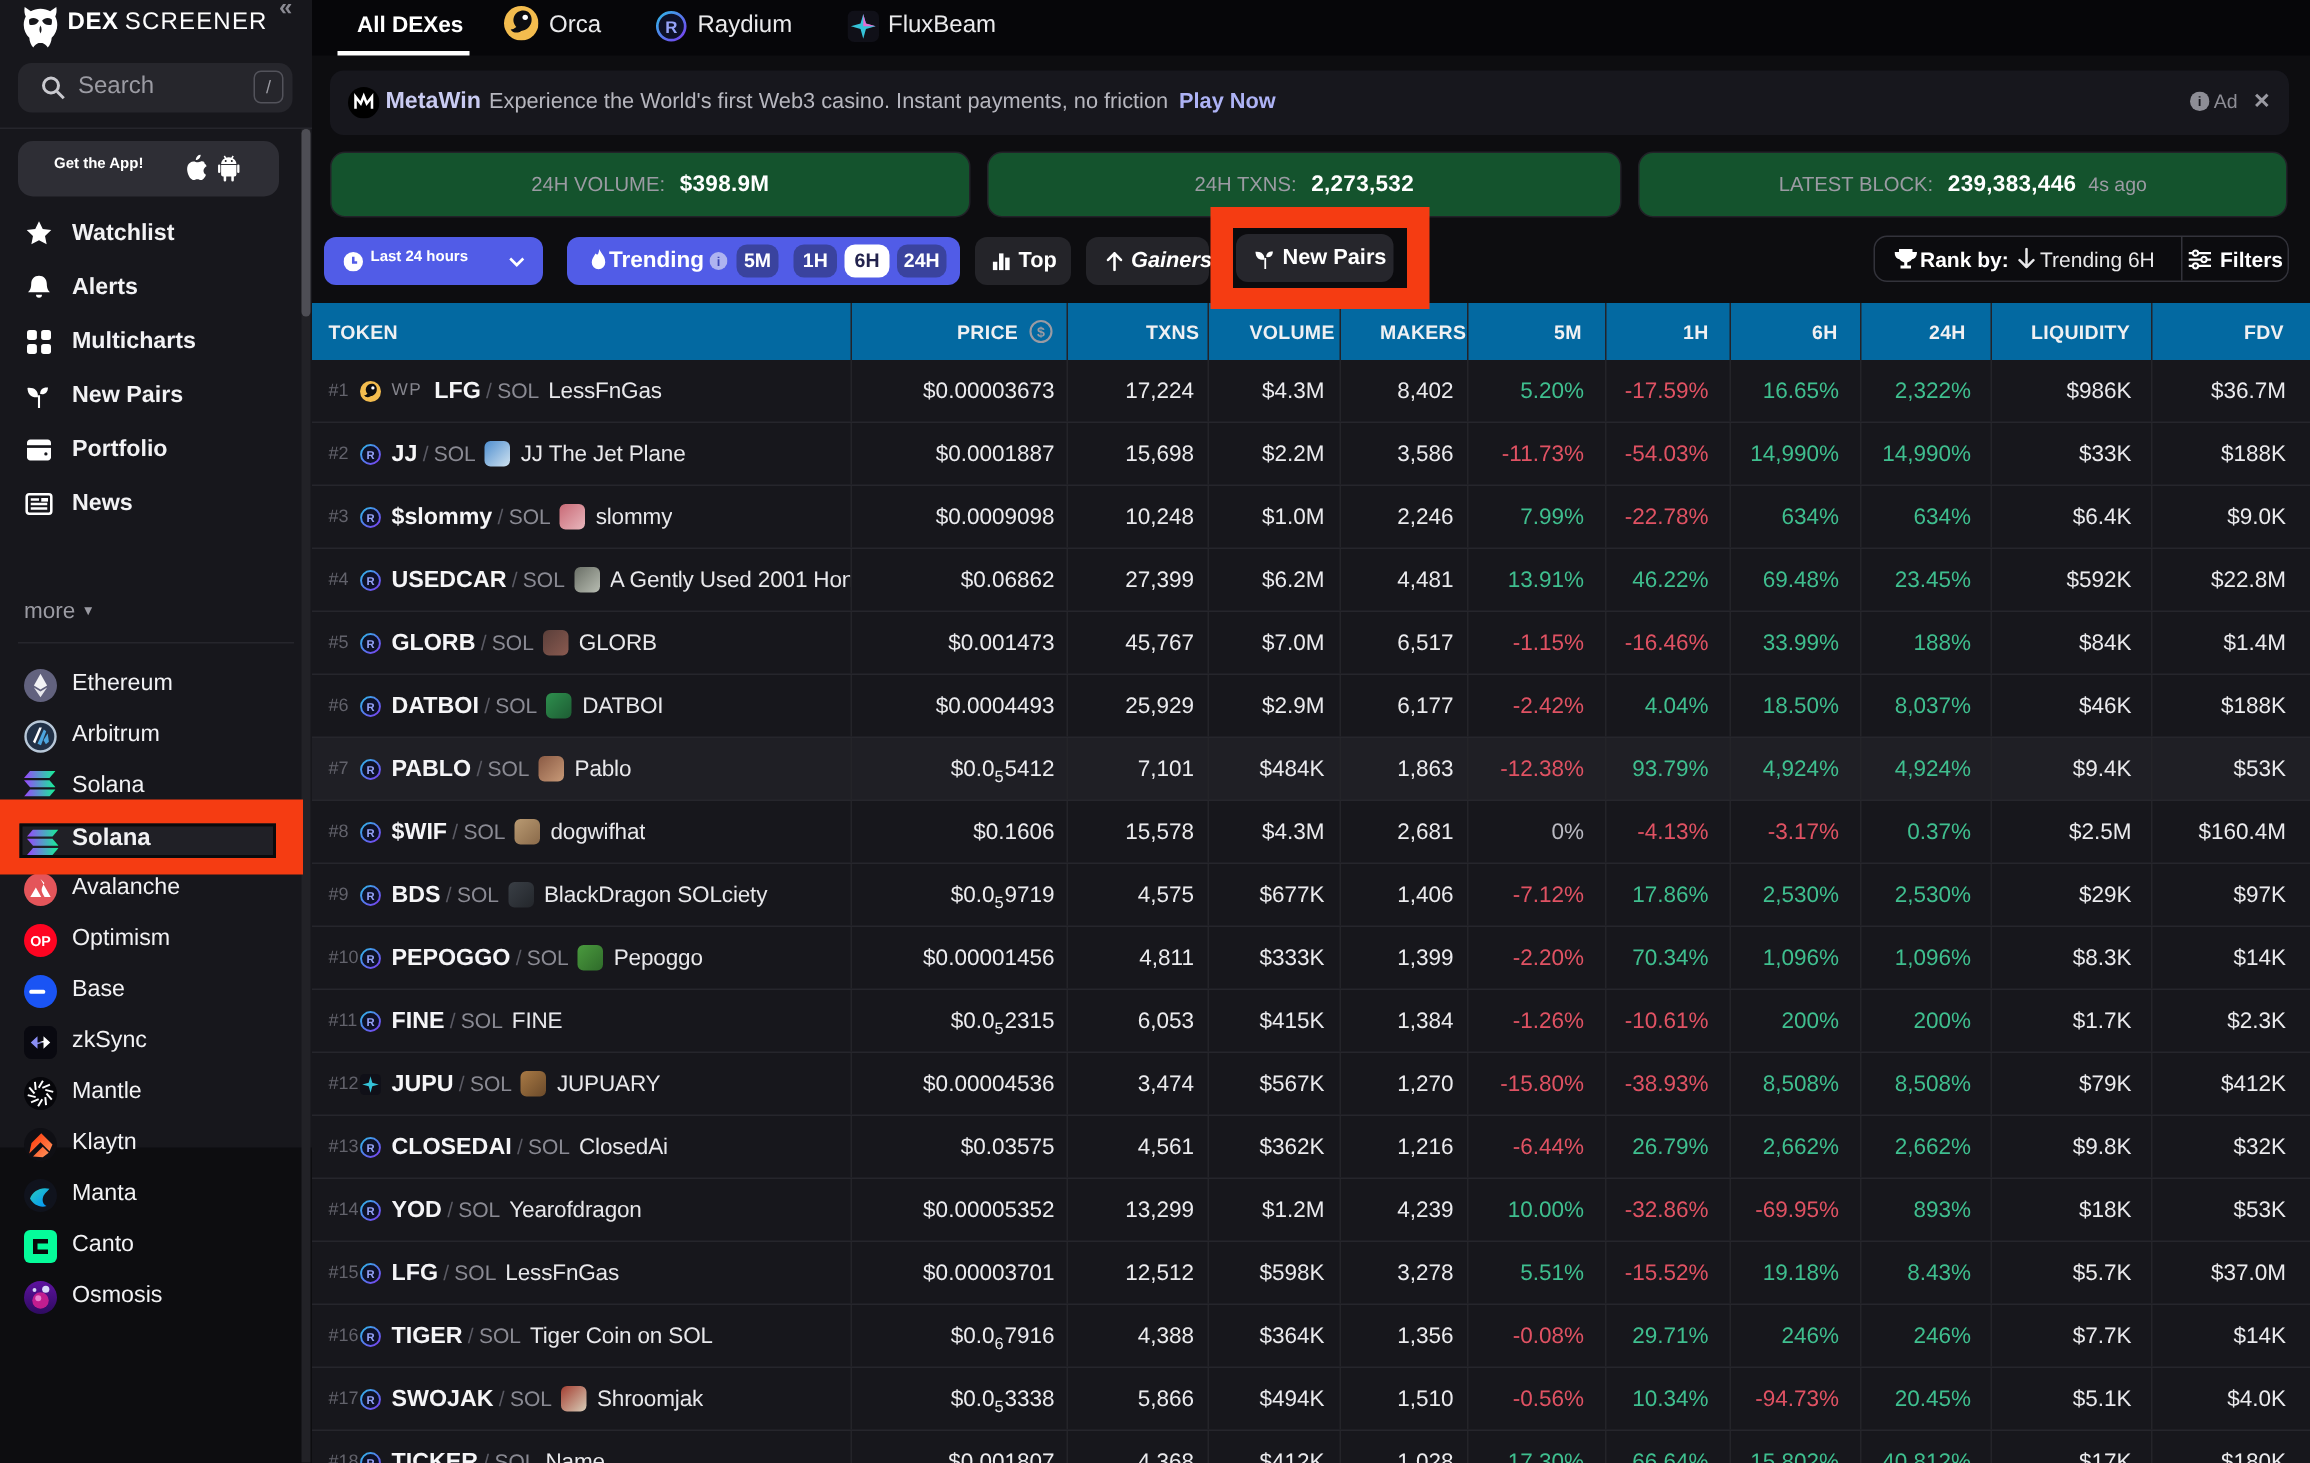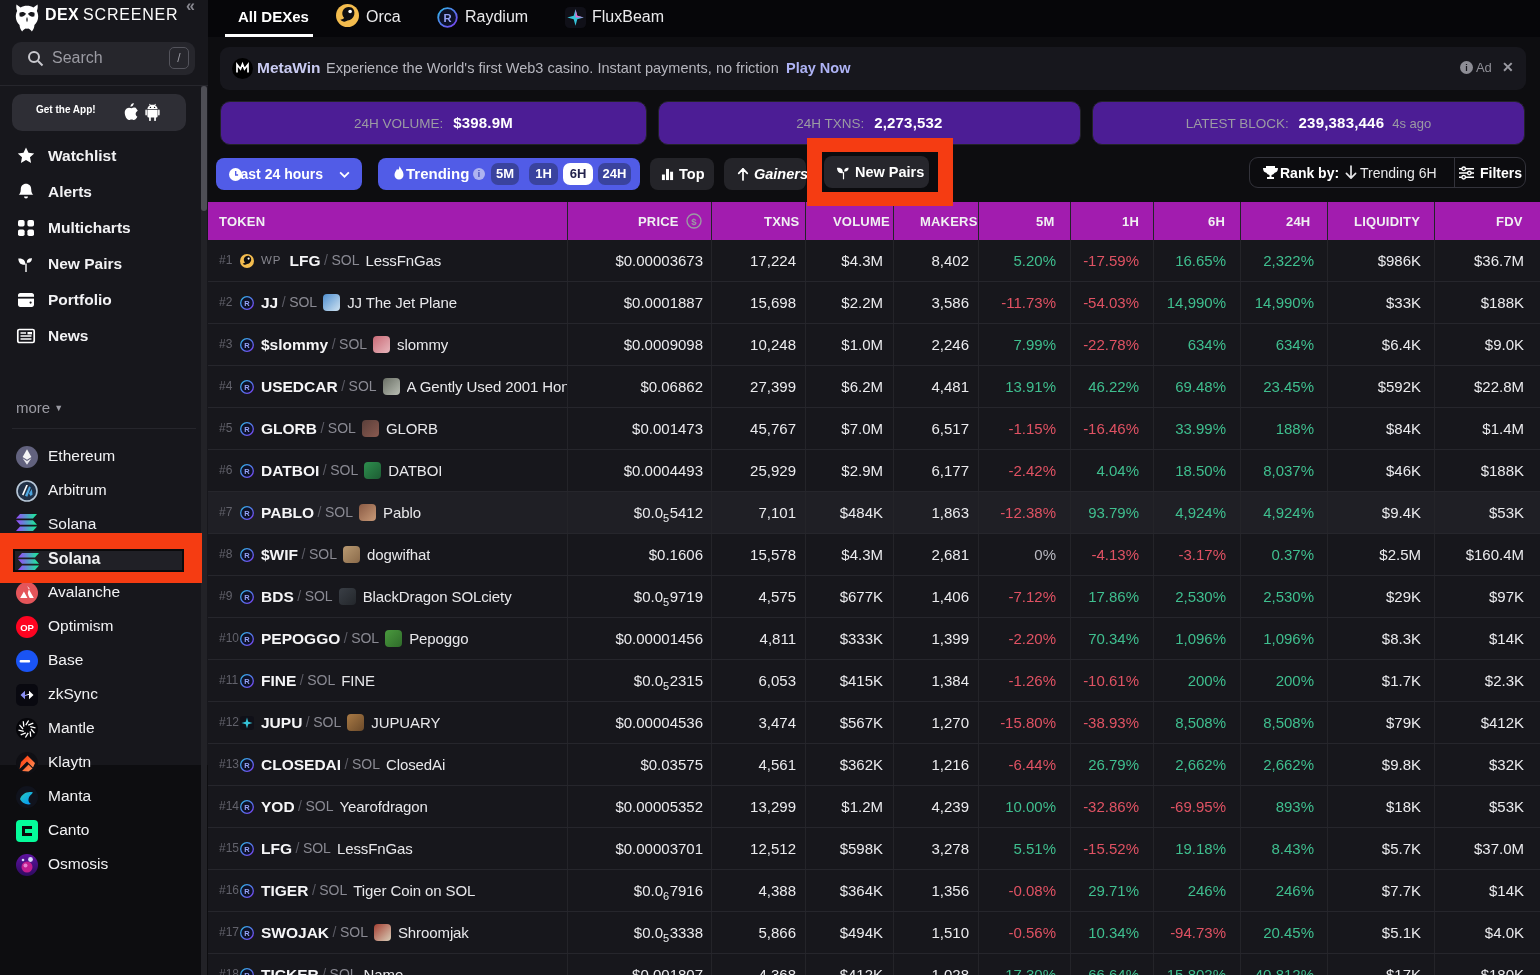--- a/index.html
+++ b/index.html
@@ -39,33 +39,33 @@
 #topbar .ticon { position:absolute; top:7px; }
 
 #ad { position:absolute; left:12px; top:47px; width:1306px; height:43px; background:#17171d; border-radius:9px; }
 #ad .mw { position:absolute; left:12px; top:11px; }
 #ad .mwname { position:absolute; left:37px; top:12px; font-size:15.5px; font-weight:bold; color:#c9cbf2; }
 #ad .desc { position:absolute; left:106px; top:13px; font-size:14.5px; color:#b6b6be; }
 #ad .play { position:absolute; left:566px; top:13px; font-size:14.5px; font-weight:bold; color:#aeb3f5; }
 #ad .adr { position:absolute; left:1240px; top:13px; font-size:13px; color:#8d8d95; }
 #ad .x { position:absolute; left:1282px; top:12px; font-size:14px; font-weight:bold; color:#9a9aa2; }
 
-.statbox { position:absolute; top:101px; height:44px; background:#4c1d95; border:1px solid #222228; border-radius:10px; text-align:center; line-height:42px; font-size:13.5px; color:#9b9ba3; }
+.statbox { position:absolute; top:101px; height:44px; background:#14532d; border:1px solid #222228; border-radius:10px; text-align:center; line-height:42px; font-size:13.5px; color:#9b9ba3; }
 .statbox b { font-size:15px; color:#fff; margin-left:6px; letter-spacing:.2px; }
 .statbox .ago { font-size:13px; color:#9b9ba3; margin-left:8px; }
 
 .fbtn { position:absolute; top:158px; height:32px; border-radius:8px; color:#fff; font-size:15px; font-weight:bold; }
 #flast { left:8px; width:146px; background:#515ce7; }
 #ftrend { left:170px; width:262px; background:#515ce7; }
 #ftop { left:442px; width:64px; background:#242429; }
 #fgain { left:516px; width:82px; background:#242429; }
 #frank { position:absolute; left:1041px; top:157px; width:277px; height:31px; border:1px solid #33333b; border-radius:9px; background:#0c0c0f; color:#fff; font-size:14.5px; }
 .pill { position:absolute; top:5px; height:22px; border-radius:7px; background:#3a439e; color:#fff; font-size:13px; font-weight:bold; text-align:center; line-height:22px; }
 
-#thead { position:absolute; left:0; top:202px; width:1332px; height:38px; background:#a21caf; font-size:13px; font-weight:bold; color:#f0f0f2; letter-spacing:.2px; }
+#thead { position:absolute; left:0; top:202px; width:1332px; height:38px; background:#0369a1; font-size:13px; font-weight:bold; color:#f0f0f2; letter-spacing:.2px; }
 #thead .h { position:absolute; top:12px; }
 #tbody { position:absolute; left:0; top:240px; width:1332px; }
 .row { position:relative; width:1332px; height:42px; background:#17171c; border-bottom:1px solid #26262c; font-size:15px; color:#ebebee; }
 .row.hv { background:#1f1f25; }
 .c { position:absolute; top:0; height:41px; line-height:41px; text-align:right; white-space:nowrap; }
 .tok { left:0; width:359px; text-align:left; padding-left:11px; display:flex; align-items:center; overflow:hidden; }
 .c1 { left:359px; width:144px; padding-right:8px; }
 .c2 { left:503px; width:94px; padding-right:9px; }
 .c3 { left:597px; width:88px; padding-right:10px; }
 .c4 { left:685px; width:85px; padding-right:9px; }
@@ -397,21 +397,21 @@
   </div>
   <div class="statbox" style="left:12px; width:427px;">24H VOLUME: <b>$398.9M</b></div>
   <div class="statbox" style="left:450px; width:423px;">24H TXNS: <b>2,273,532</b></div>
   <div class="statbox" style="left:884px; width:433px;">LATEST BLOCK: <b>239,383,446</b><span class="ago">4s ago</span></div>
 
   <div class="fbtn" id="flast">
     <svg style="position:absolute;left:13px;top:10px;" width="13" height="13" viewBox="0 0 16 16">
         <circle cx="8" cy="8" r="8" fill="#fff"></circle>
         <path d="M8 3.8V8.6H11.2" stroke="#515ce7" stroke-width="2.1" fill="none"></path>
       </svg>
-    <span style="position:absolute;left:16px;top:8px;font-size:14px;">Last 24 hours</span>
+    <span style="position:absolute;left:31px;top:8px;font-size:10px;">Last 24 hours</span>
     <svg style="position:absolute;left:123px;top:13px;" width="11" height="7" viewBox="0 0 12 8">
         <path d="M1 1.5 6 6.5 11 1.5" stroke="#fff" stroke-width="2" fill="none"></path>
       </svg>
   </div>
   <div class="fbtn" id="ftrend">
     <svg style="position:absolute;left:13px;top:7px;" width="14" height="18" viewBox="0 0 14 18">
         <path d="M7 0C8 3 11 4.5 11 9a4.5 4.5 0 0 1-9 0C2 6.5 3.5 5 4.5 3 5.5 4 6.5 4.5 7 0Z" fill="#fff" transform="translate(1.5,1)"></path>
       </svg>
     <span style="position:absolute;left:28px;top:7px;">Trending</span>
     <svg style="position:absolute;left:95px;top:10px;" width="12" height="12" viewBox="0 0 14 14">

